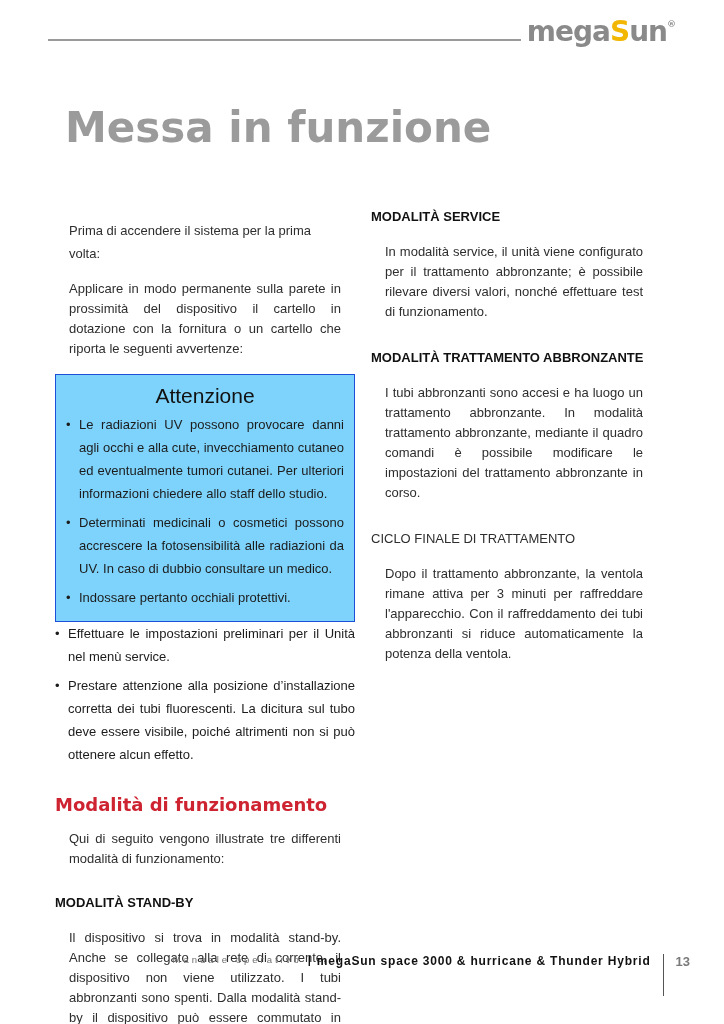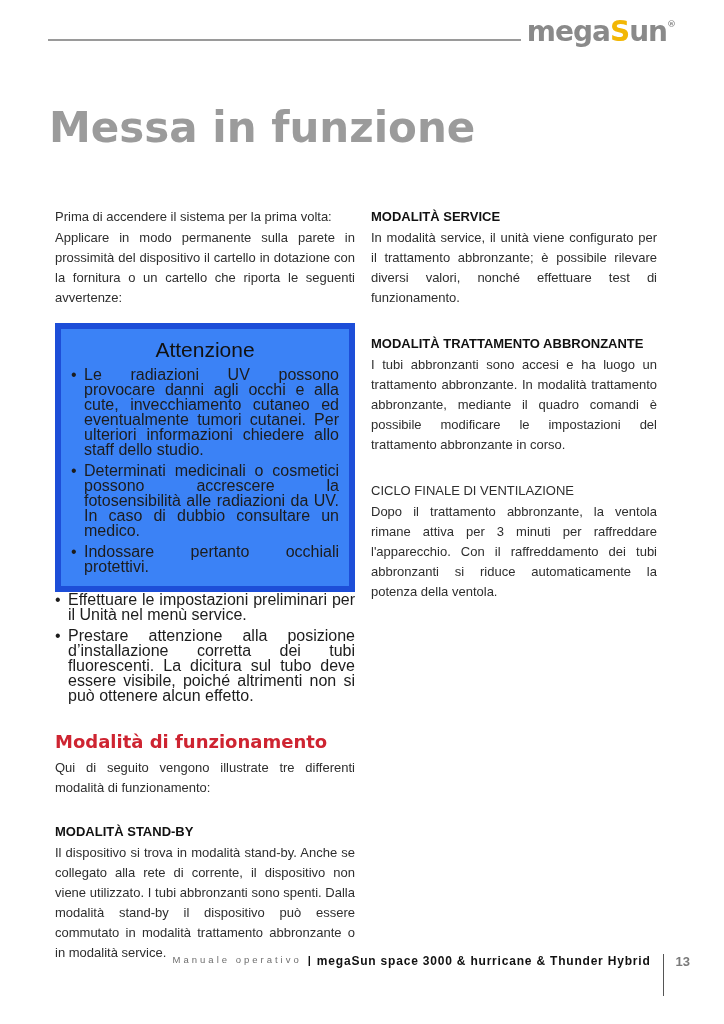--- a/index.html
+++ b/index.html
@@ -23,54 +23,54 @@
   }
   .logo{
     font-family:"DejaVu Sans", sans-serif;
     font-weight:bold;font-size:28px;letter-spacing:-1px;
     color:#8a8a8a;line-height:1;white-space:nowrap;
   }
   .logo .accent{color:#f2b705;}
   .logo sup{font-size:9px;color:#8a8a8a;letter-spacing:0;vertical-align:14px;}
   
   .page-title{
-    position:absolute;top:103px;left:49px;margin:0;
+    position:absolute;top:103px;left:65px;margin:0;
     font-family:"DejaVu Sans", sans-serif;
     font-size:42px;font-weight:bold;color:#9b9b9b;
     letter-spacing:0px;
   }
   
   .columns{
     position:absolute;top:205px;left:55px;
     display:flex;gap:16px;
   }
   .col-left{width:300px;}
   .col-right{width:286px;}
-  p{margin:0;}
+  p{margin:14px;}
   .body-text{
     font-size:13px;line-height:20px;text-align:justify;color:#2e2e2e;
   }
   .intro-line{font-size:13px;line-height:23px;color:#2e2e2e;}
   
   .warning-box{
     margin-top:15px;
-    background:#3b82f6;
-    border:6px solid #1d4ed8;
+    background:#7dd3fc;
+    border:1px solid #1d4ed8;
     padding:6px 10px 12px 10px;
     box-sizing:border-box;
   }
   .warning-title{
     text-align:center;font-size:21px;line-height:30px;color:#111111;
     margin:0 0 2px 0;font-weight:normal;
   }
   ul.bullets{list-style:none;margin:0;padding:0;}
   ul.bullets li{
     position:relative;
     padding-left:13px;
-    font-size:16px;line-height:15px;text-align:justify;color:#1c1c1c;
+    font-size:13px;line-height:23px;text-align:justify;color:#1c1c1c;
     margin-bottom:6px;
   }
   ul.bullets li:last-child{margin-bottom:0;}
   ul.bullets li::before{
     content:"\2022";
     position:absolute;left:0;top:0;
     color:#1c1c1c;
   }
   .post-box-bullets{margin-top:15px;}
   .post-box-bullets li{margin-bottom:8px;color:#2e2e2e;}
@@ -153,21 +153,21 @@
         <div class="sub-heading">MODALITÀ SERVICE</div>
         <p class="body-text">In modalità service, il unità viene configurato per il trattamento abbronzante; è possibile rilevare diversi valori, nonché effettuare test di funzionamento.</p>
       </div>
 
       <div class="right-section">
         <div class="sub-heading">MODALITÀ TRATTAMENTO ABBRONZANTE</div>
         <p class="body-text">I tubi abbronzanti sono accesi e ha luogo un trattamento abbronzante. In modalità trattamento abbronzante, mediante il quadro comandi è possibile modificare le impostazioni del trattamento abbronzante in corso.</p>
       </div>
 
       <div class="right-section">
-        <div class="sub-heading regular">CICLO FINALE DI VENTILAZIONE</div>
+        <div class="sub-heading regular">CICLO FINALE DI TRATTAMENTO</div>
         <p class="body-text">Dopo il trattamento abbronzante, la ventola rimane attiva per 3 minuti per raffreddare l'apparecchio. Con il raffreddamento dei tubi abbronzanti si riduce automaticamente la potenza della ventola.</p>
       </div>
 
     </div>
   </div>
 
   <div class="footer">
     <span class="footer-label">Manuale operativo</span>
     <span class="footer-sep">|</span>
     <span class="footer-product">megaSun space 3000 &amp; hurricane &amp; Thunder Hybrid</span>

